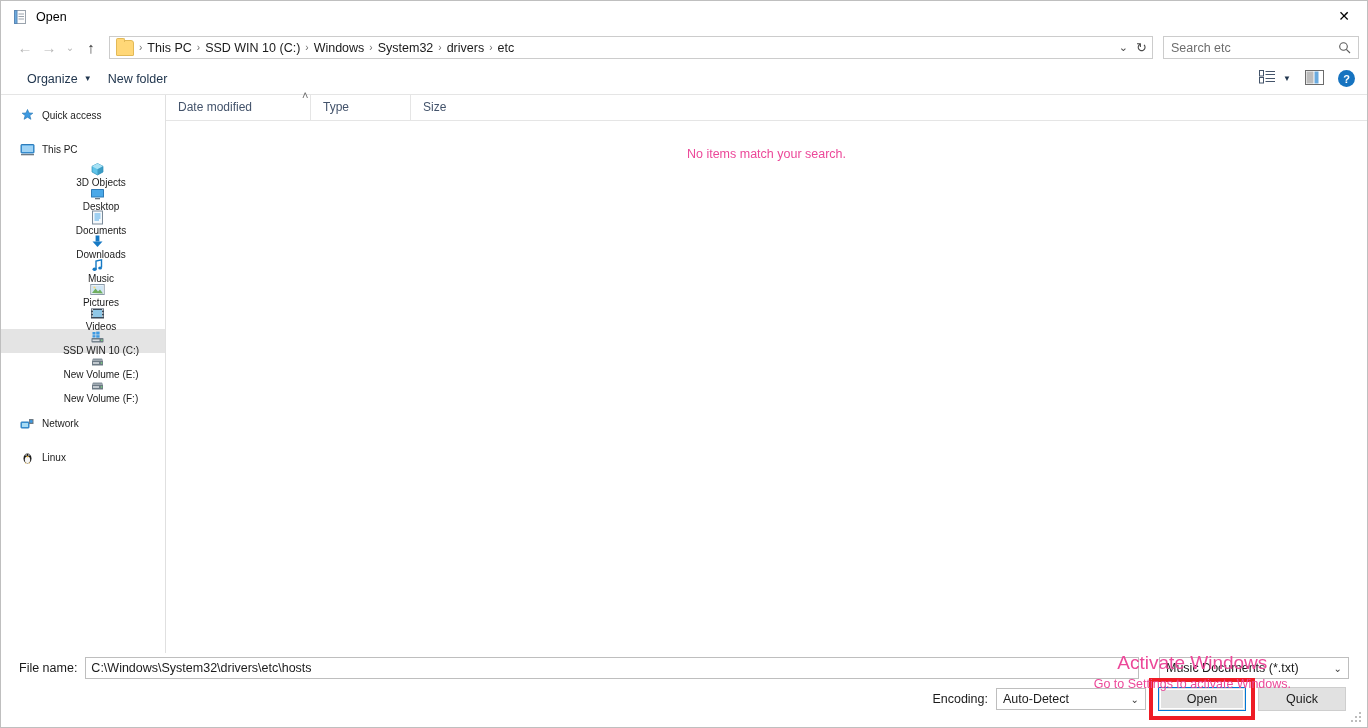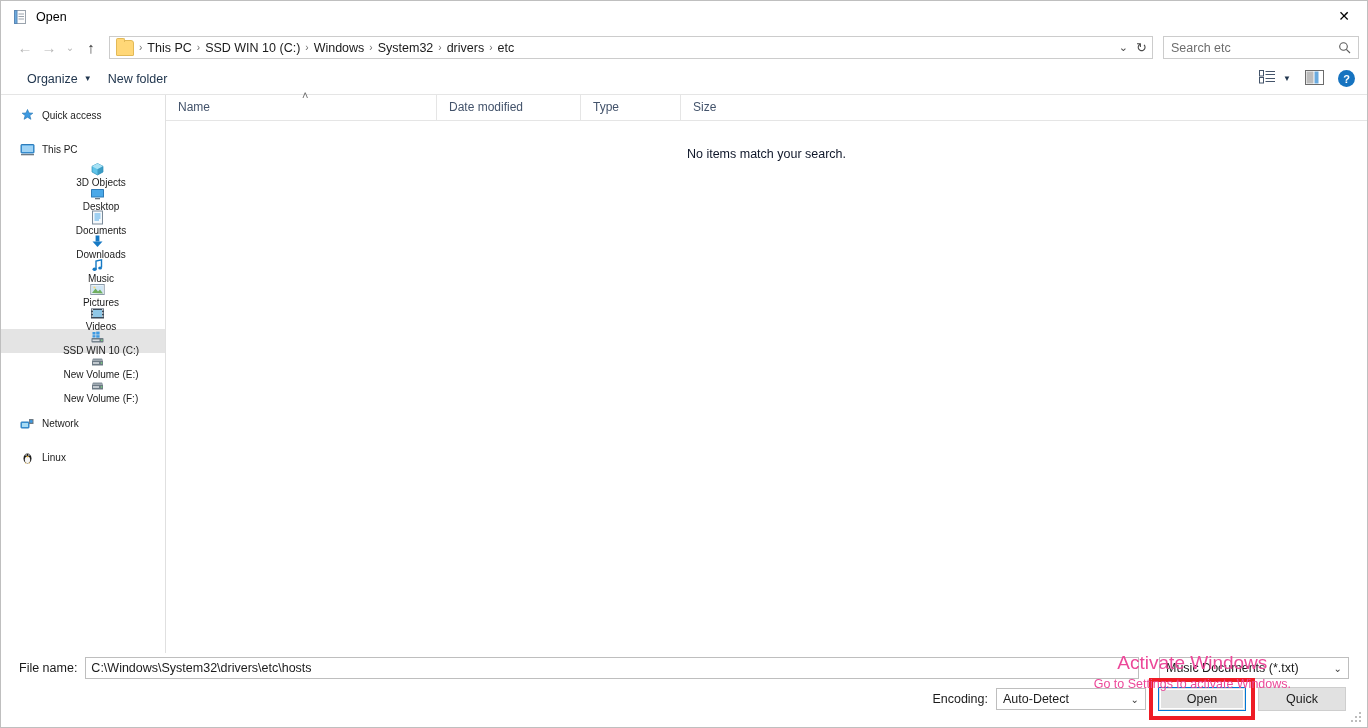--- a/index.html
+++ b/index.html
@@ -269,21 +269,21 @@
   .sortmark {
     position: absolute;
     left: 136px;
     top: -6px;
     font-size: 11px;
     color: #6a6a6a;
   }
   .emptymsg {
     text-align: center;
     font-size: 12.5px;
-    color: #0f172a;
+    color: #ec4899;
     margin-top: 26px;
   }
 
   
   .footer {
     min-height: 74px;
     position: relative;
     padding: 0 18px;
     box-sizing: border-box;
   }
@@ -649,21 +649,20 @@
             <path d="M5 13 L6.6 12.4 L6 13.7 Z" fill="#f2b01e"></path>
             <path d="M10 13 L8.4 12.4 L9 13.7 Z" fill="#f2b01e"></path>
           </svg>
         </span>
         <span>Linux</span>
       </div>
     </div>
 
     <div class="listpane">
       <div class="colheads">
-        <div class="colhead" style="width:270px">Name</div>
         <div class="colhead" style="width:144px">Date modified</div>
         <div class="colhead" style="width:100px">Type</div>
         <div class="colhead" style="width:80px">Size</div>
         <div class="sortmark">˄</div>
       </div>
       <div class="emptymsg">No items match your search.</div>
     </div>
   </div>
 
   <div class="footer">

